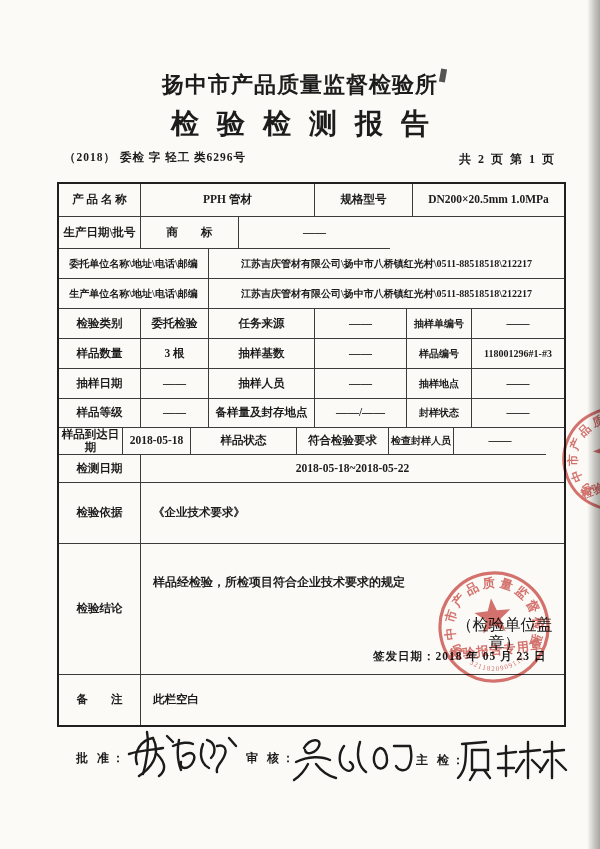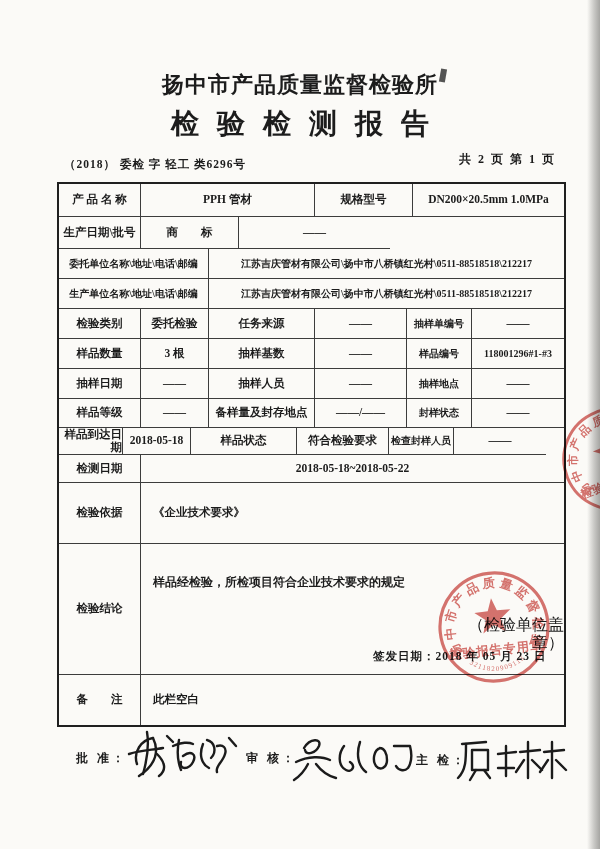--- a/index.html
+++ b/index.html
@@ -14,33 +14,33 @@
   }
   .scan-edge{
     position:absolute;top:0;right:0;width:13px;height:100%;
     background:linear-gradient(to right, rgba(0,0,0,0), rgba(125,125,122,.40) 55%, rgba(95,95,92,.55));
   }
   .artifact1{position:absolute;left:440px;top:69px;width:6px;height:13px;background:#2a2a2a;transform:rotate(10deg);opacity:.8;}
   .org-title{position:absolute;top:70px;left:0;width:100%;text-align:center;
     font-size:22px;font-weight:bold;letter-spacing:1px;}
   .report-title{position:absolute;top:105px;left:0;width:100%;text-align:center;
     font-size:28px;font-weight:bold;letter-spacing:18px;text-indent:18px;}
-  .doc-no{position:absolute;top:157px;left:64px;font-size:11.5px;font-weight:bold;letter-spacing:1px;}
+  .doc-no{position:absolute;top:150px;left:64px;font-size:11.5px;font-weight:bold;letter-spacing:1px;}
   .page-info{position:absolute;top:151px;right:44px;font-size:12px;font-weight:bold;letter-spacing:2px;}
 
   .tbl{
     position:absolute;left:57px;top:182px;width:509px;box-sizing:border-box;
     border:2px solid #1f1f1f;
   }
   .row{display:flex;}
   .c{
     box-sizing:border-box;
     border-right:1px solid #3c3c3c;border-bottom:1px solid #3c3c3c;
     display:flex;align-items:center;justify-content:center;
-    text-align:right;overflow:hidden;
+    text-align:center;overflow:hidden;
     font-size:11.5px;font-weight:600;line-height:1.15;
   }
   .c.last{border-right:none;}
   .c.nb{border-bottom:none;}
   .c.left{justify-content:flex-start;text-align:left;padding-left:12px;}
   .c.small{font-size:10px;}
   .c.tiny{font-size:10px;}
   .concl-cell{position:relative;}
   .concl-text{position:absolute;left:12px;top:32px;font-size:12px;font-weight:600;}
   .stamp-note{position:absolute;left:304px;top:72px;font-size:16px;font-weight:400;}

